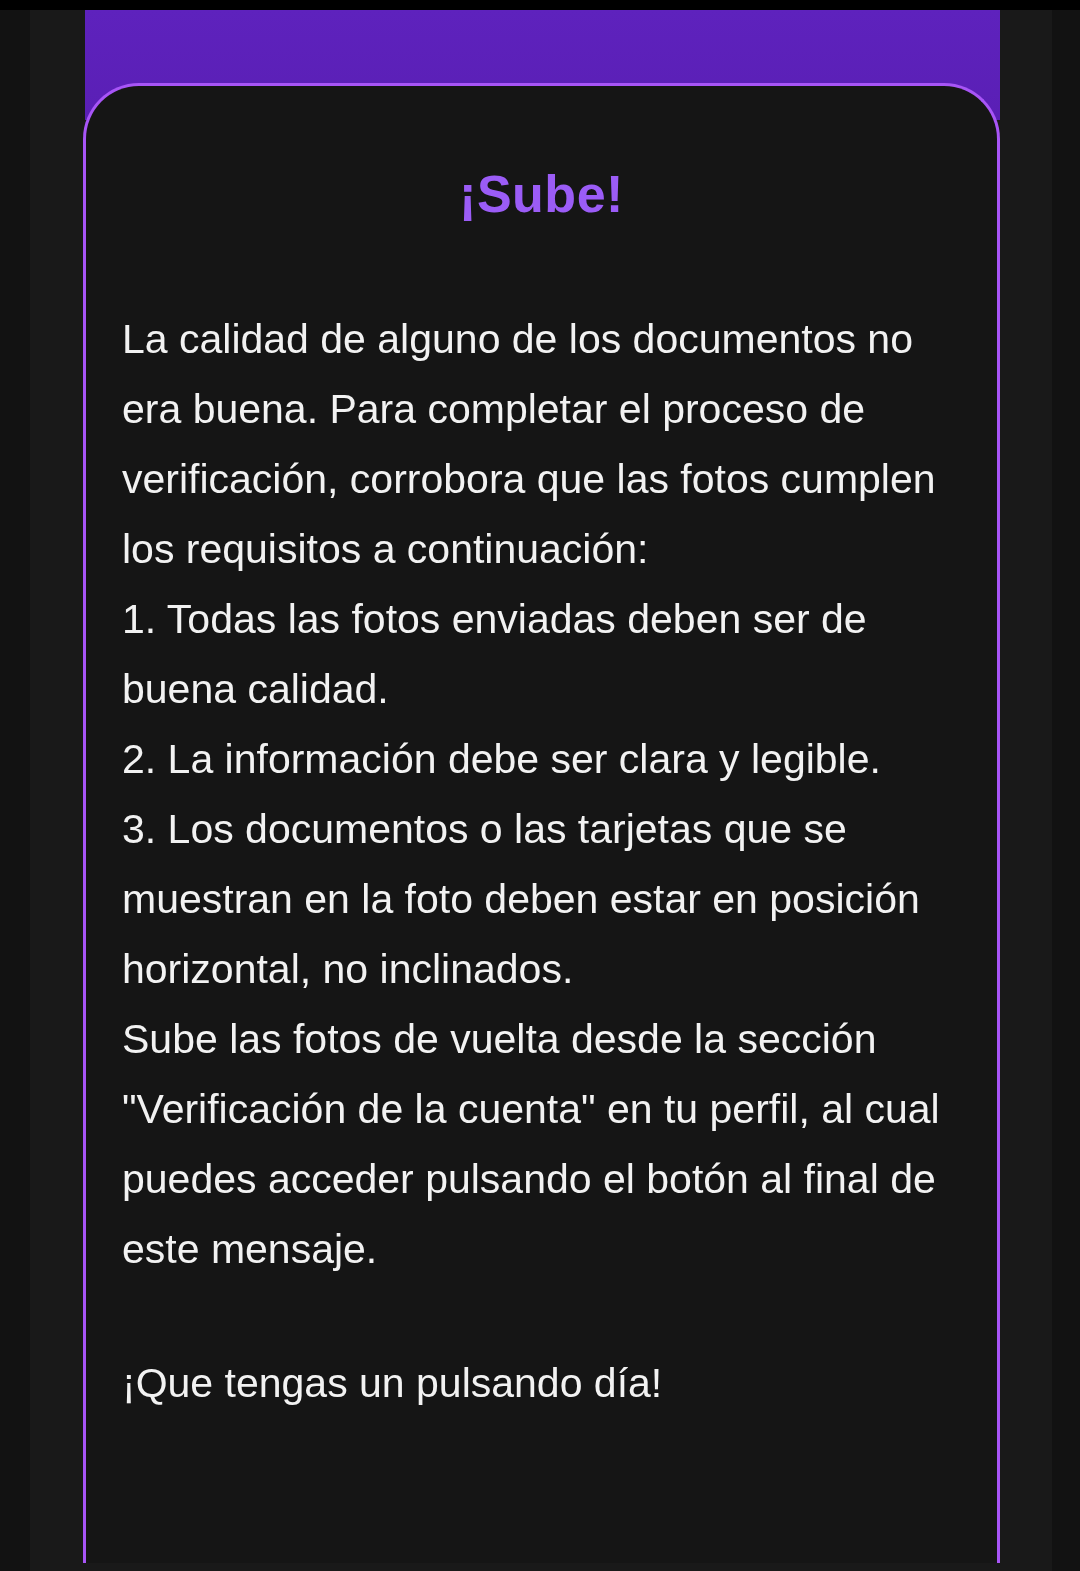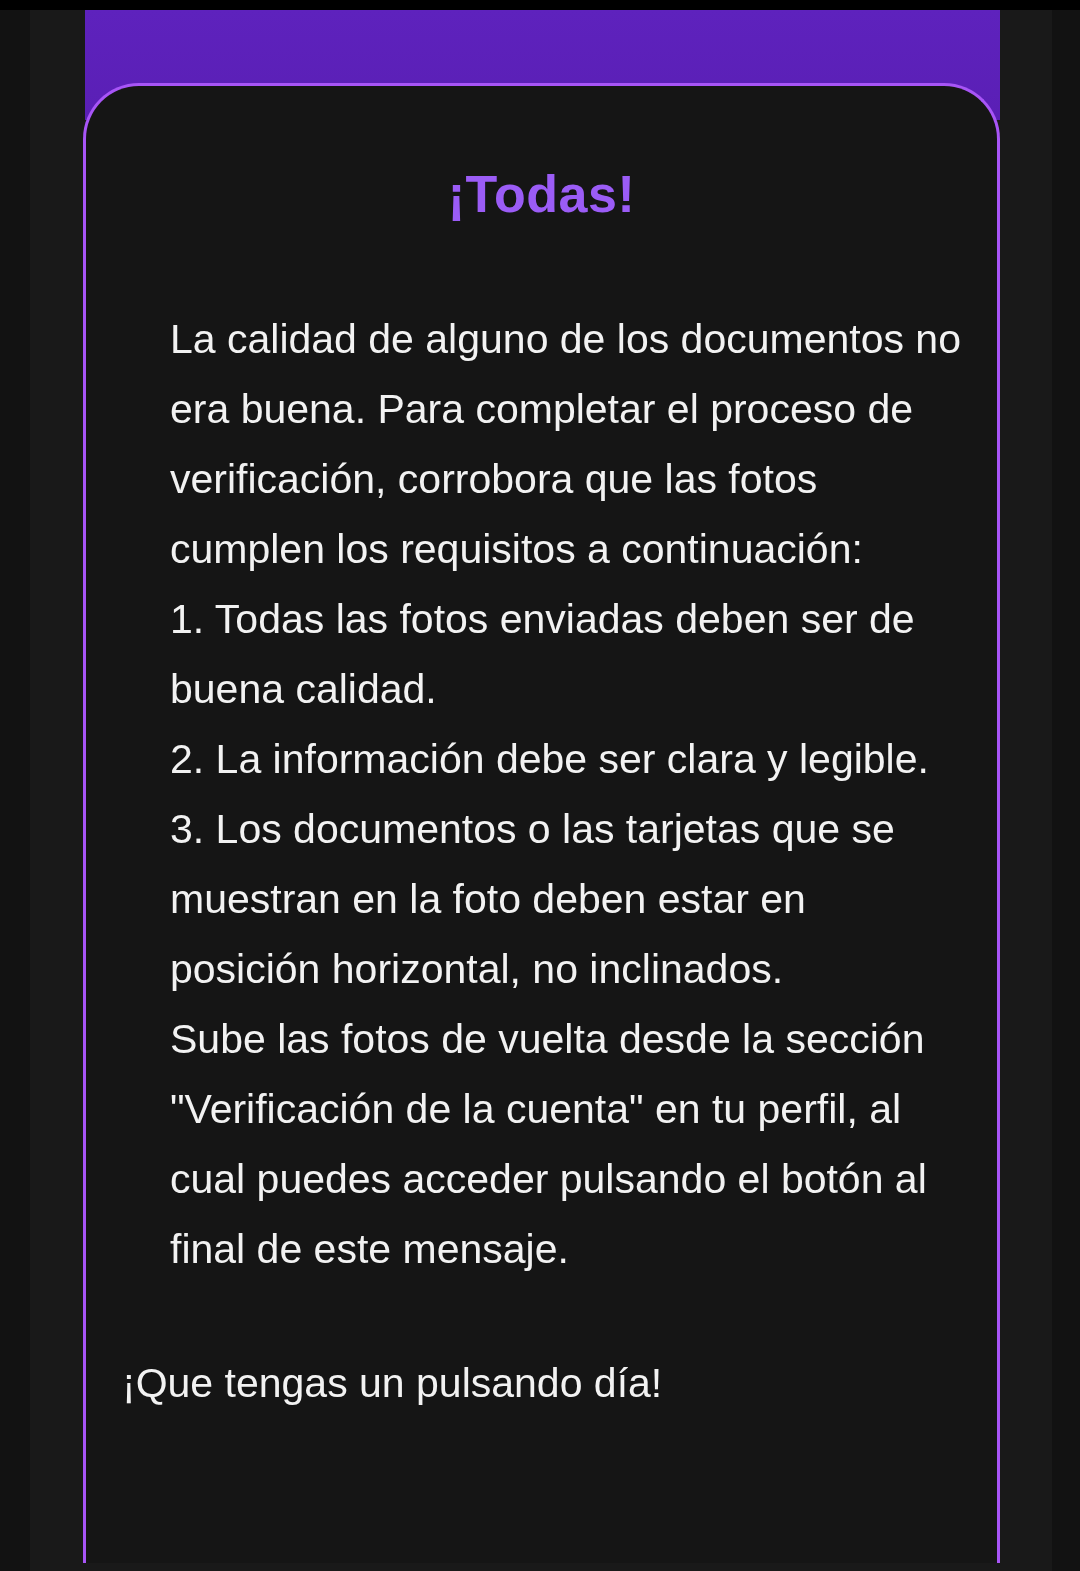--- a/index.html
+++ b/index.html
@@ -93,21 +93,20 @@
   }
 
   .card-body {
     margin-top: 80px;
     color: #f2f2f2;
     font-size: 41px;
     line-height: 70px;
     font-weight: 400;
     white-space: pre-wrap;
     word-wrap: break-word;
-    margin-left: 48px;
   }
 
   .card-signoff {
     margin-top: 64px;
     color: #f2f2f2;
     font-size: 41px;
     line-height: 70px;
     font-weight: 400;
   }
 </style>
@@ -118,21 +117,21 @@
 
   <div class="top-strip"></div>
 
   <div class="gutter-left"></div>
   <div class="gutter-right"></div>
 
   <div class="header-band"></div>
 
   <div class="card">
     <div class="card-inner">
-      <h1 class="card-title">¡Todas!</h1>
+      <h1 class="card-title">¡Sube!</h1>
       <div class="card-body">La calidad de alguno de los documentos no era buena. Para completar el proceso de verificación, corrobora que las fotos cumplen los requisitos a continuación:
 1. Todas las fotos enviadas deben ser de buena calidad.
 2. La información debe ser clara y legible.
 3. Los documentos o las tarjetas que se muestran en la foto deben estar en posición horizontal, no inclinados.
 Sube las fotos de vuelta desde la sección "Verificación de la cuenta" en tu perfil, al cual puedes acceder pulsando el botón al final de este mensaje.</div>
       <div class="card-signoff">¡Que tengas un pulsando día!</div>
     </div>
   </div>
 
 </div>

